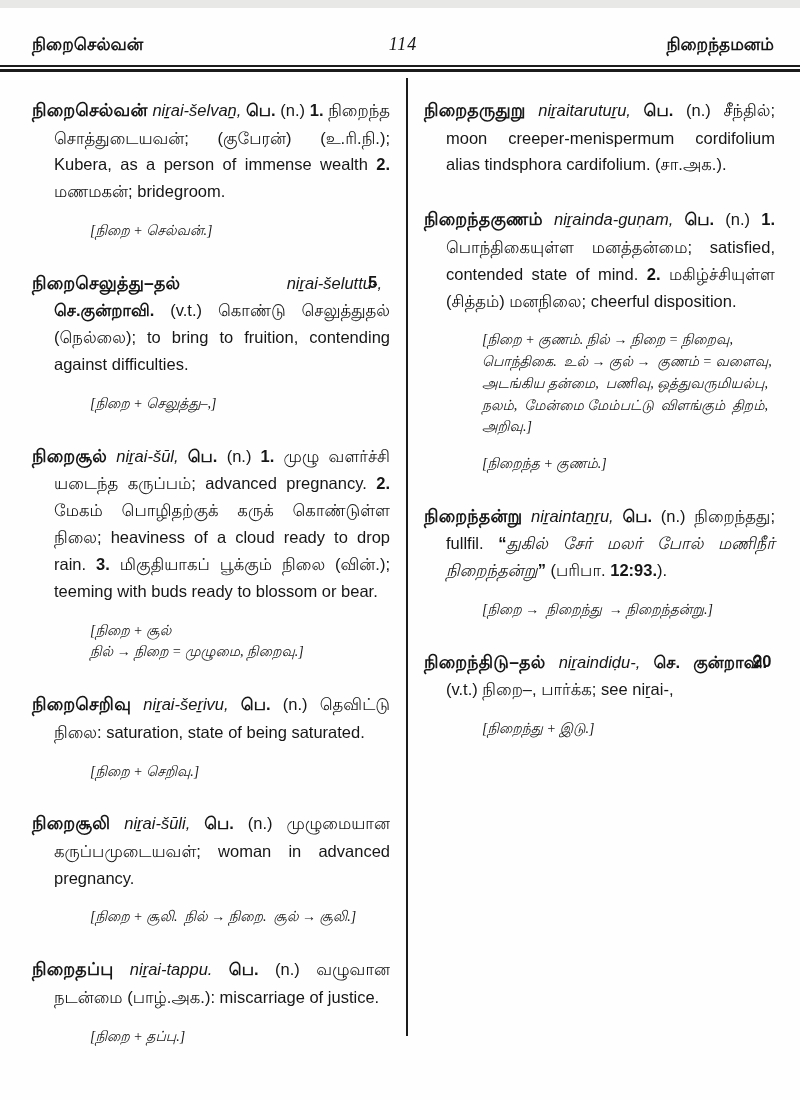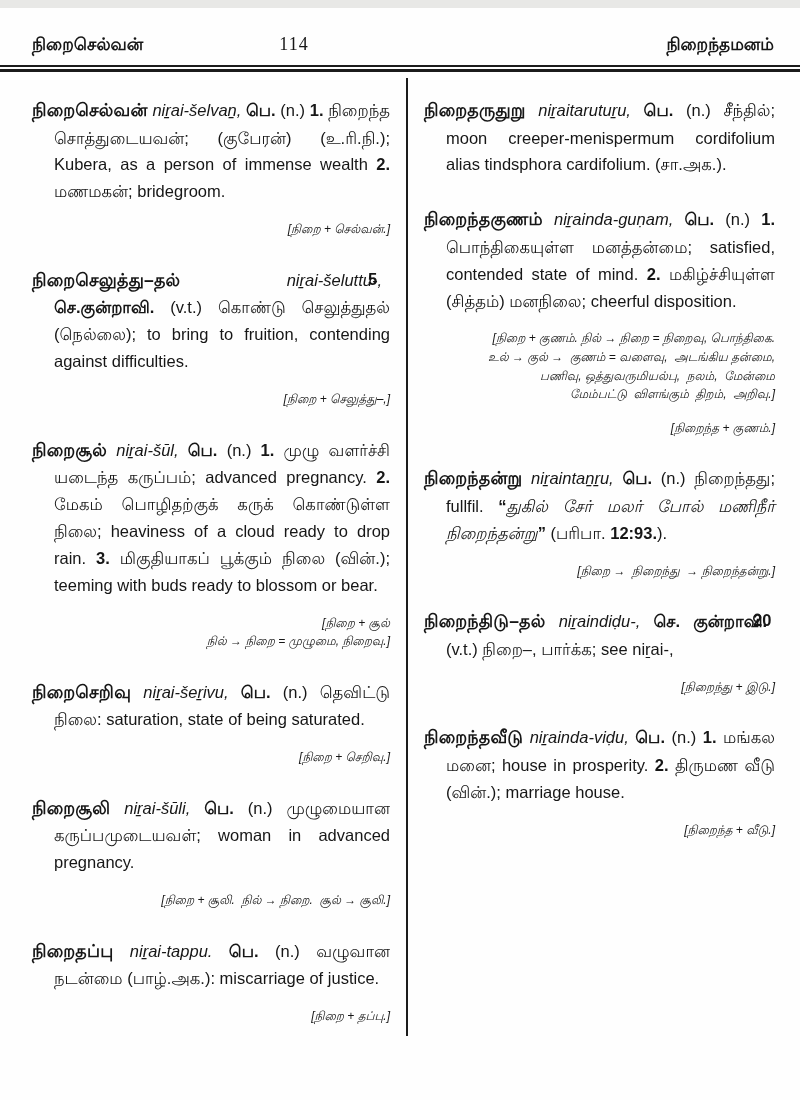--- a/index.html
+++ b/index.html
@@ -14,21 +14,21 @@
     background:#fefefe;
     color:#161616;
     overflow:hidden;
   }
   
   .running-head{
     position:absolute;top:26px;left:32px;right:26px;
     display:flex;align-items:baseline;
   }
   .rh-left{flex:1;text-align:left;font-weight:700;font-size:17px;}
-  .rh-page{flex:1;font-family:"Liberation Serif","DejaVu Serif",serif;font-size:18px;letter-spacing:1px;}
+  .rh-page{flex:1;text-align:center;font-family:"Liberation Serif","DejaVu Serif",serif;font-size:18px;letter-spacing:1px;font-style:italic;}
   .rh-right{flex:1;text-align:right;font-weight:700;font-size:17px;}
   .head-rule{
     position:absolute;top:57px;left:0;right:0;
     height:2px;
     border-top:2px solid #1b1b1b;
     border-bottom:3px solid #1b1b1b;
   }
   
   .columns{
     position:absolute;top:88px;left:32px;right:25px;
@@ -50,24 +50,25 @@
   }
   .headword{font-weight:700;font-size:17.5px;letter-spacing:.2px;}
   .translit{}
   .grade{float:right;font-weight:700;padding-left:8px;}
   .seg-normal{}
   .seg-bold{font-weight:700;}
   .seg-italic{}
   .seg-bolditalic{font-weight:400;font-style:italic;}
   .etym{
     margin:15px 0 0 58px;
-    font-size:12px;line-height:1.55;
+    font-size:14px;line-height:1.55;
     font-style:italic;
     white-space:pre-wrap;
-    text-align:right;
+    text-align:left;
+    font-family:Liberation Serif, serif;
   }
 </style>
 </head>
 <body>
 
 <div class="page">
 
   <div class="running-head">
     <div class="rh-left">நிறைசெல்வன்</div>
     <div class="rh-page">114</div>
@@ -116,20 +117,16 @@
           <p class="etym">[நிறைந்த + குணம்.]</p>
         </div>
         <div class="entry">
           <p class="entry-text"><b class="headword">நிறைந்தன்று</b> <i class="translit">niṟaintaṉṟu,</i> <span class="seg-bold">பெ.</span><span class="seg-normal"> (n.) நிறைந்தது; fullfil. </span><span class="seg-bold">“</span><span class="seg-bolditalic">துகில் சேர் மலர் போல் மணிநீர் நிறைந்தன்று</span><span class="seg-bold">”</span><span class="seg-normal"> (பரிபா. </span><span class="seg-bold">12:93.</span><span class="seg-normal">).</span></p>
           <p class="etym">[நிறை →  நிறைந்து  → நிறைந்தன்று.]</p>
         </div>
         <div class="entry">
           <p class="entry-text"><span class="grade">20</span><b class="headword">நிறைந்திடு–தல்</b> <i class="translit">niṟaindiḍu-,</i> <span class="seg-bold">செ. குன்றாவி.</span><span class="seg-normal"> (v.t.) நிறை–, பார்க்க; </span><span class="seg-italic">see niṟai-,</span></p>
           <p class="etym">[நிறைந்து + இடு.]</p>
         </div>
-        <div class="entry">
-          <p class="entry-text"><b class="headword">நிறைந்தவீடு</b> <i class="translit">niṟainda-viḍu,</i> <span class="seg-bold">பெ.</span><span class="seg-normal"> (n.) </span><span class="seg-bold">1. </span><span class="seg-normal">மங்கல மனை; house in prosperity. </span><span class="seg-bold">2. </span><span class="seg-normal">திருமண வீடு (வின்.); marriage house.</span></p>
-          <p class="etym">[நிறைந்த + வீடு.]</p>
-        </div>
       </div>
   </div>
 
 </div>
 
 </body></html>

